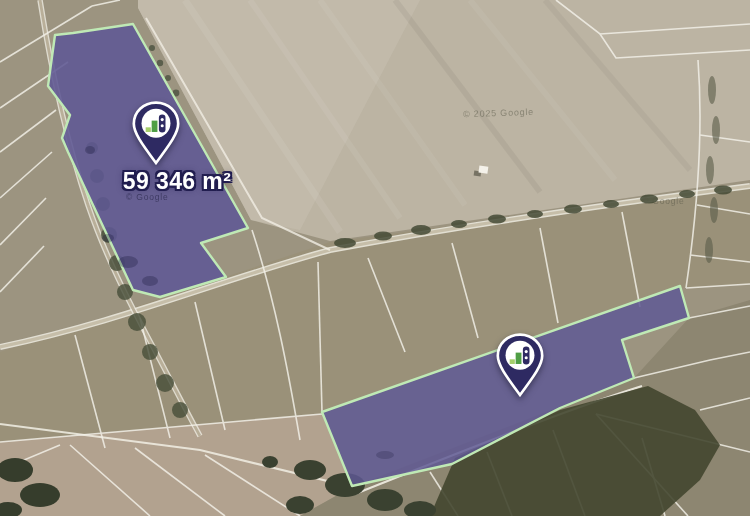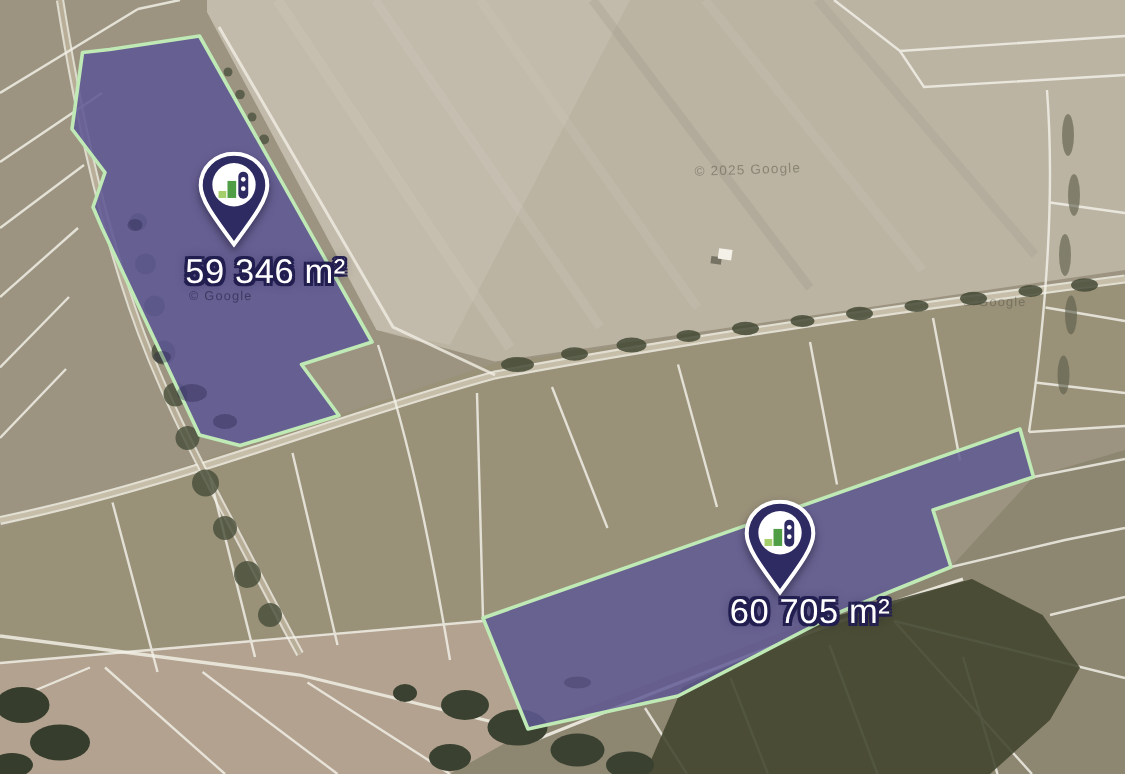--- a/index.html
+++ b/index.html
@@ -10,21 +10,21 @@
   svg.basemap{position:absolute;left:0;top:0;}
   .parcel{
     fill:var(--parcel-fill);fill-opacity:.88;
     stroke:var(--parcel-border);stroke-width:2.4;stroke-linejoin:round;
   }
   .parcel-2{fill-opacity:.84;}
   .pin{position:absolute;filter:drop-shadow(0 3px 3px rgba(15,15,35,.5));cursor:pointer;}
   .pin-body{fill:var(--pin-fill);stroke:#fff;stroke-width:2.6;}
   .area-label{
     position:absolute;transform:translate(-50%,-50%);
-    color:var(--label-text);font-size:23px;font-weight:400;letter-spacing:.4px;white-space:nowrap;
+    color:var(--label-text);font-size:23px;font-weight:700;letter-spacing:.4px;white-space:nowrap;
     text-shadow:
       -2px -2px 0 var(--label-outline), 2px -2px 0 var(--label-outline),
       -2px  2px 0 var(--label-outline), 2px  2px 0 var(--label-outline),
       -2px  0   0 var(--label-outline), 2px  0   0 var(--label-outline),
        0   -2px 0 var(--label-outline), 0    2px 0 var(--label-outline),
        0 0 7px rgba(20,18,60,.65);
     padding-left: 28px;
   }
   .watermark{position:absolute;font-size:9px;letter-spacing:.8px;pointer-events:none;white-space:nowrap;}
   .wm-field{color:rgba(85,85,70,.5);}
@@ -199,15 +199,14 @@
     <g>
       <rect x="13" y="25.5" width="5" height="4.5" fill="var(--pin-icon-light-green)"></rect>
       <rect x="18.8" y="19" width="5.6" height="11" fill="var(--pin-icon-green)"></rect>
       <rect x="25.8" y="13" width="6.4" height="17.5" rx="3.2" fill="var(--pin-fill)"></rect>
       <circle cx="29" cy="18" r="1.5" fill="#fff"></circle>
         <circle cx="29" cy="24" r="1.5" fill="#fff"></circle>
     </g>
   </svg>
 
   <div class="area-label" style="left:163px;top:181px">59 346 m²</div>
-  <div class="area-label" style="left:526px;top:408px">60 705 m²</div>
 
 </div>
 
 </body></html>

